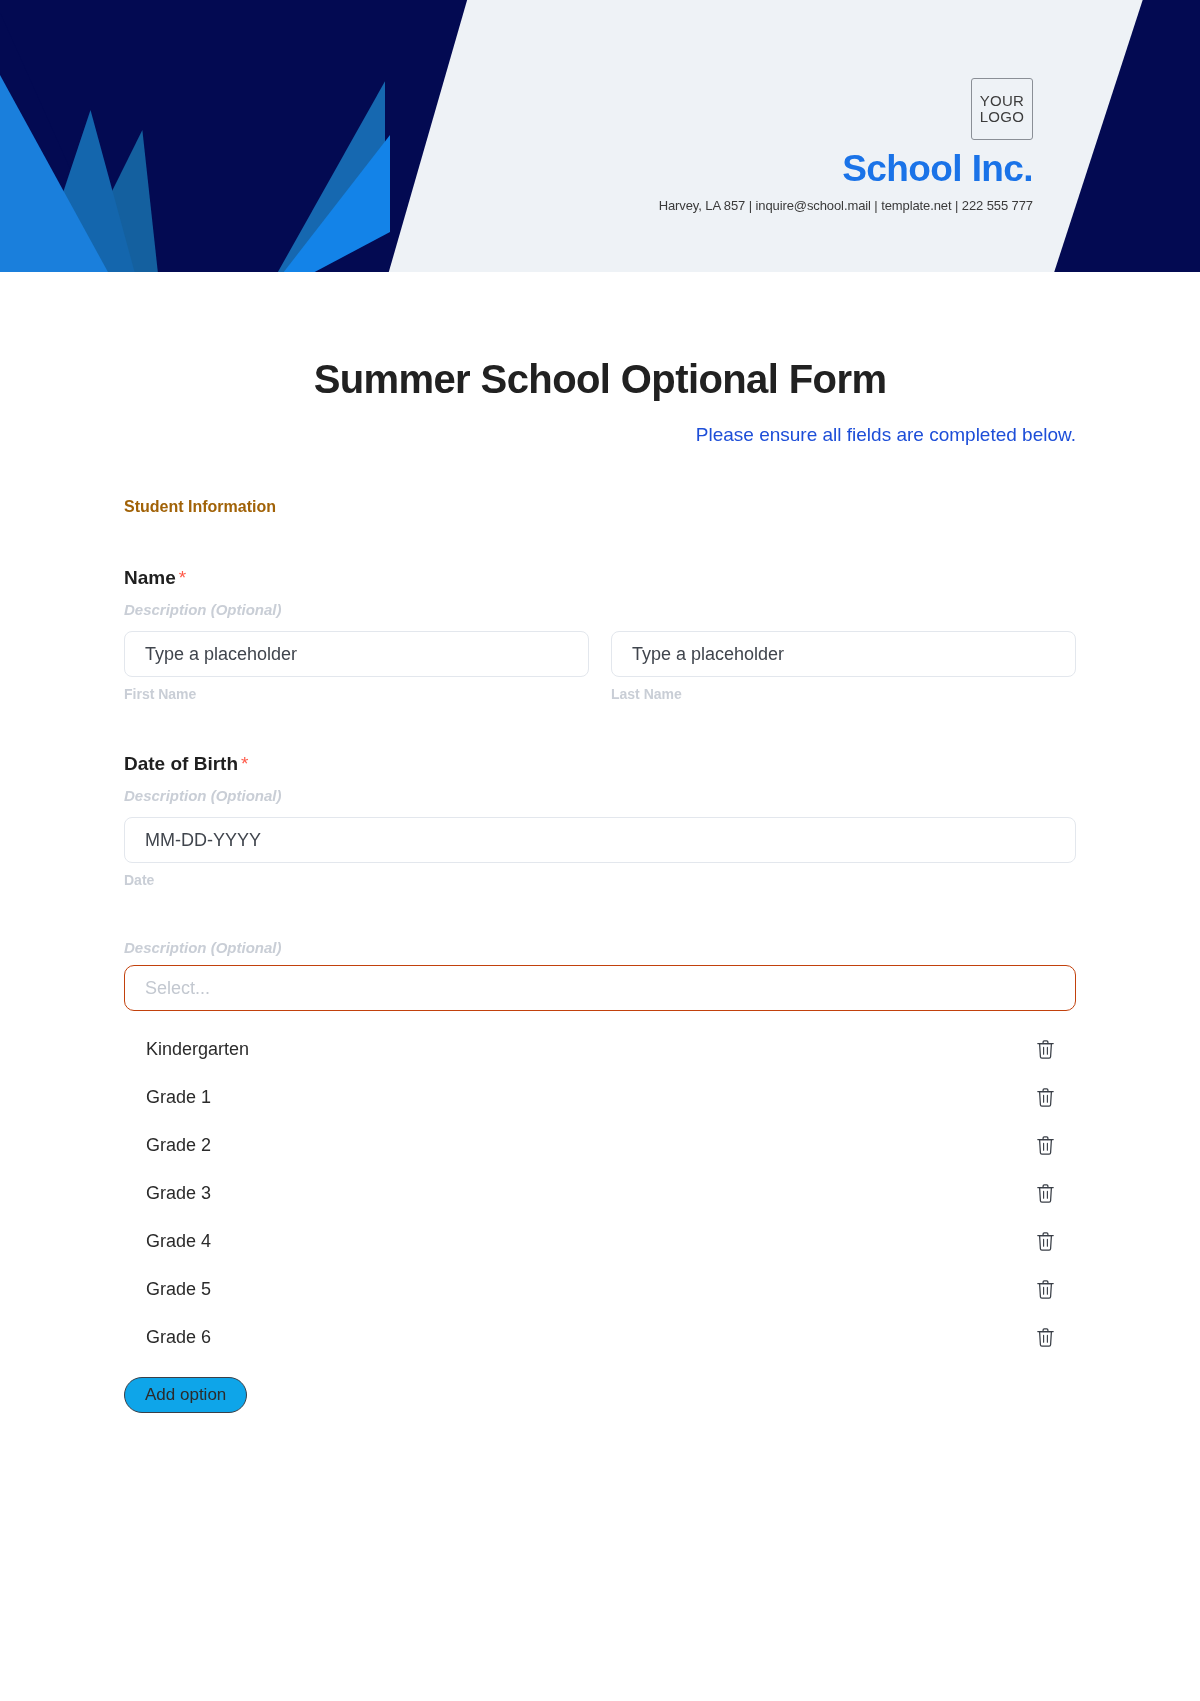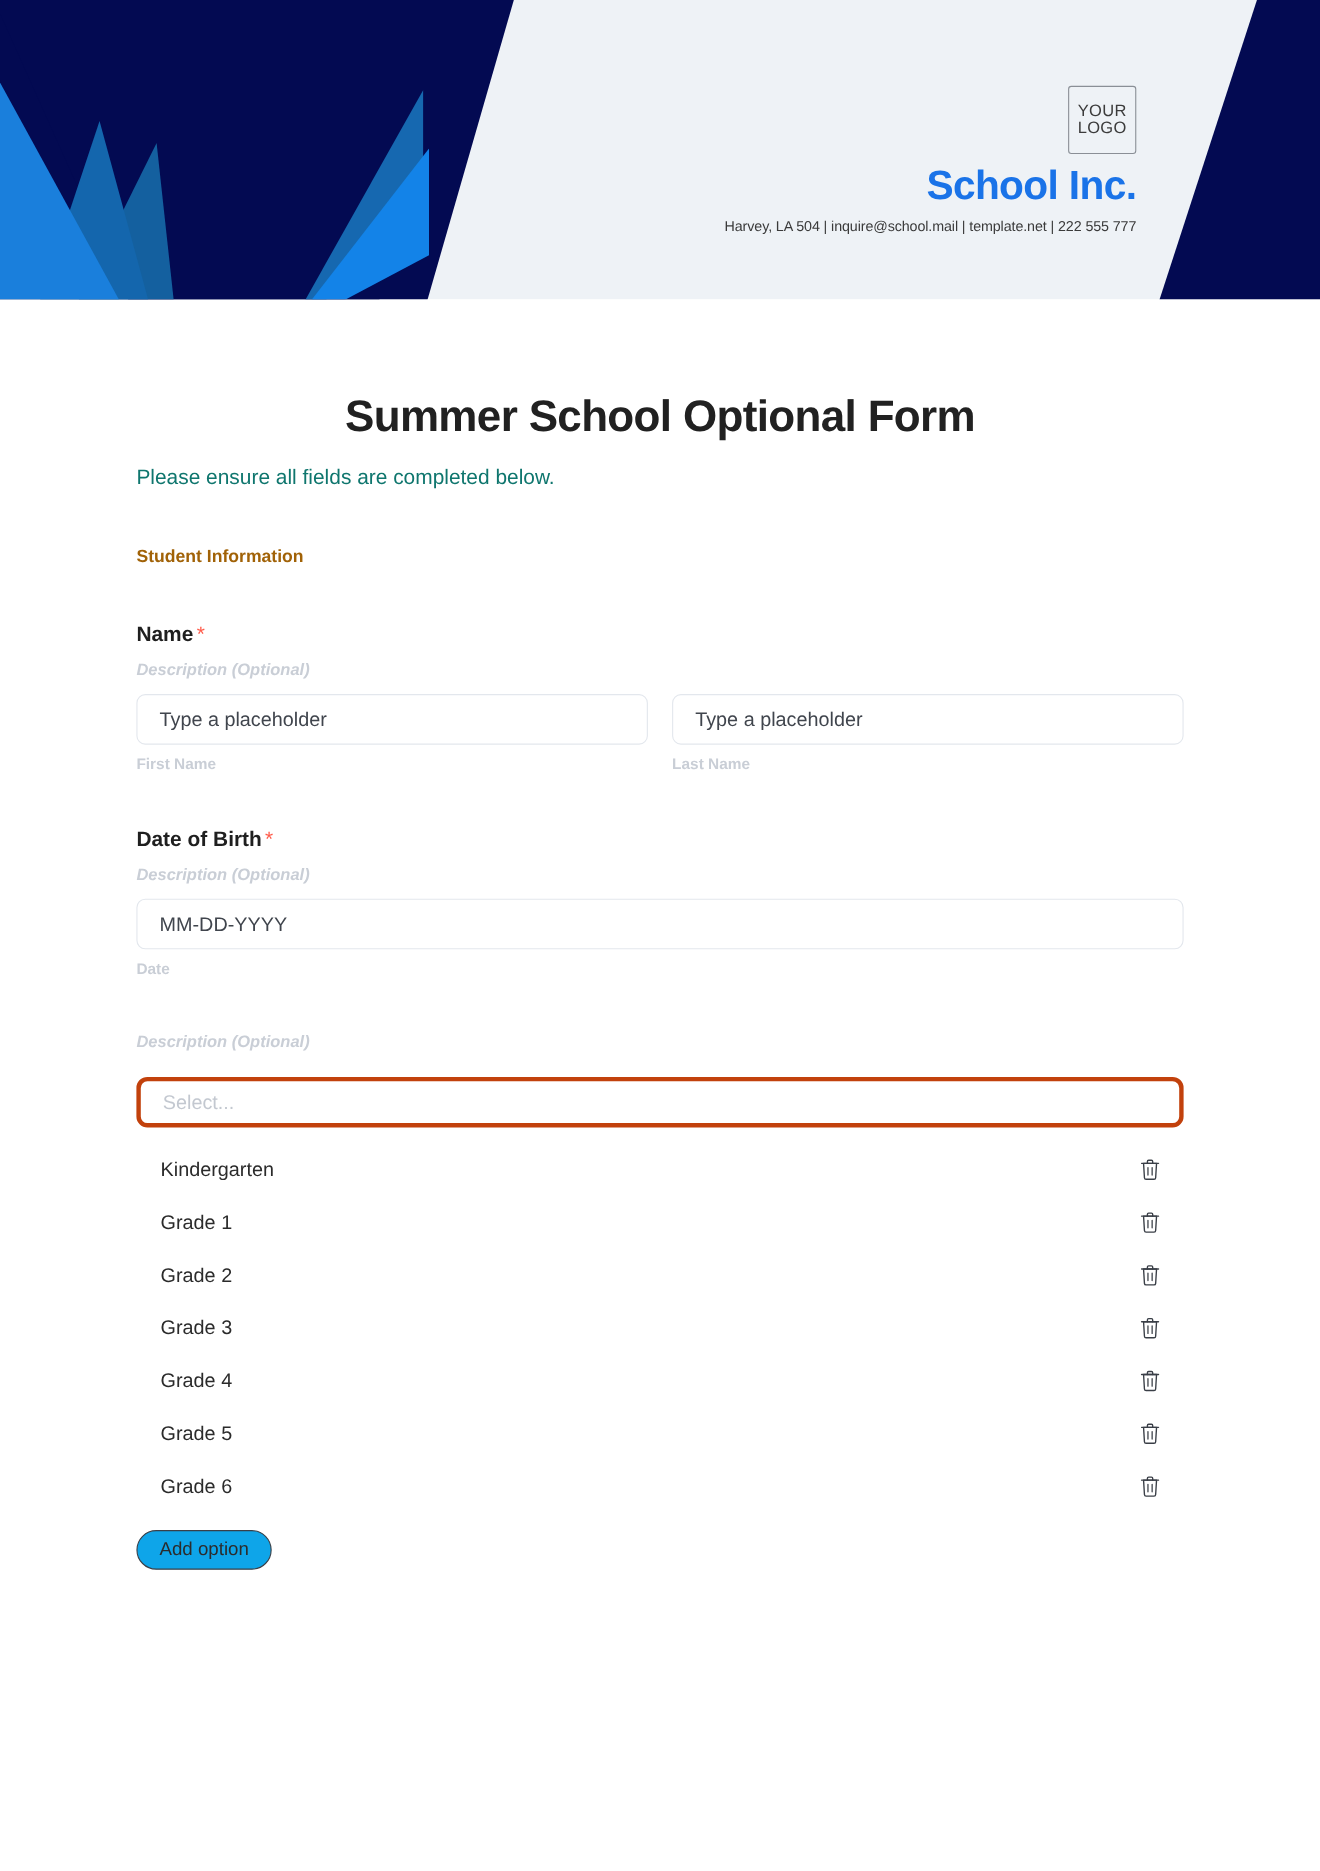--- a/index.html
+++ b/index.html
@@ -124,23 +124,23 @@
   }
   .doc-title {
     text-align: center;
     font-size: 40px;
     font-weight: bold;
     color: #212121;
     margin-top: 85px;
     letter-spacing: -.6px;
   }
   .doc-sub {
-    text-align: left;
+    text-align: right;
     font-size: 19px;
-    color: #0f766e;
+    color: #1d4ed8;
     margin-top: 22px;
     font-weight: normal;
   }
   .section-title {
     font-size: 16px;
     font-weight: bold;
     color: #a16207;
     margin-top: 52px;
   }
 
@@ -189,29 +189,29 @@
   }
   .sub-label {
     flex: 1;
     font-size: 14px;
     font-weight: bold;
     color: #c9ced6;
   }
   .sub-label.single { flex: none; }
   .select-box {
     height: 46px;
-    border: 4px solid #c2410c;
+    border: 1px solid #c2410c;
     border-radius: 10px;
     background: #fff;
     display: flex;
     align-items: center;
     padding: 0 20px;
     font-size: 18px;
     color: #c3c8d0;
-    margin-top: 23px;
+    margin-top: 9px;
   }
 
   .options { margin-top: 14px; }
   .option-row {
     display: flex;
     align-items: center;
     justify-content: space-between;
     height: 48px;
     padding: 0 20px 0 22px;
   }
@@ -246,21 +246,21 @@
   <div class="hdr-blue-r1"></div>
   <div class="hdr-blue-r2"></div>
   <div class="hdr-navy-right"></div>
 
   <div class="hdr-brand">
     <div class="logo-box">
       <span>YOUR</span>
       <span>LOGO</span>
     </div>
     <div class="brand-name">School Inc.</div>
-    <div class="brand-contact">Harvey, LA 504 | inquire@school.mail | template.net | 222 555 777</div>
+    <div class="brand-contact">Harvey, LA 857 | inquire@school.mail | template.net | 222 555 777</div>
   </div>
 </div>
 
 <div class="page">
 
   <div class="doc-title">Summer School Optional Form</div>
   <div class="doc-sub">Please ensure all fields are completed below.</div>
   <div class="section-title">Student Information</div>
 
   <div class="field">

